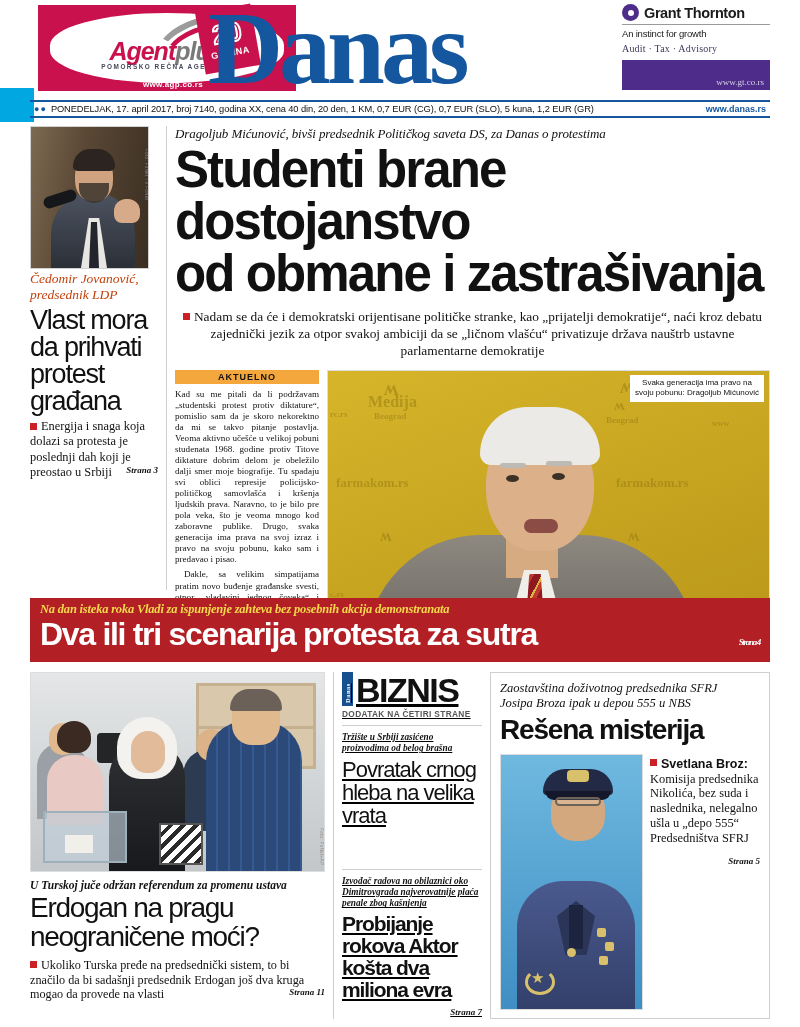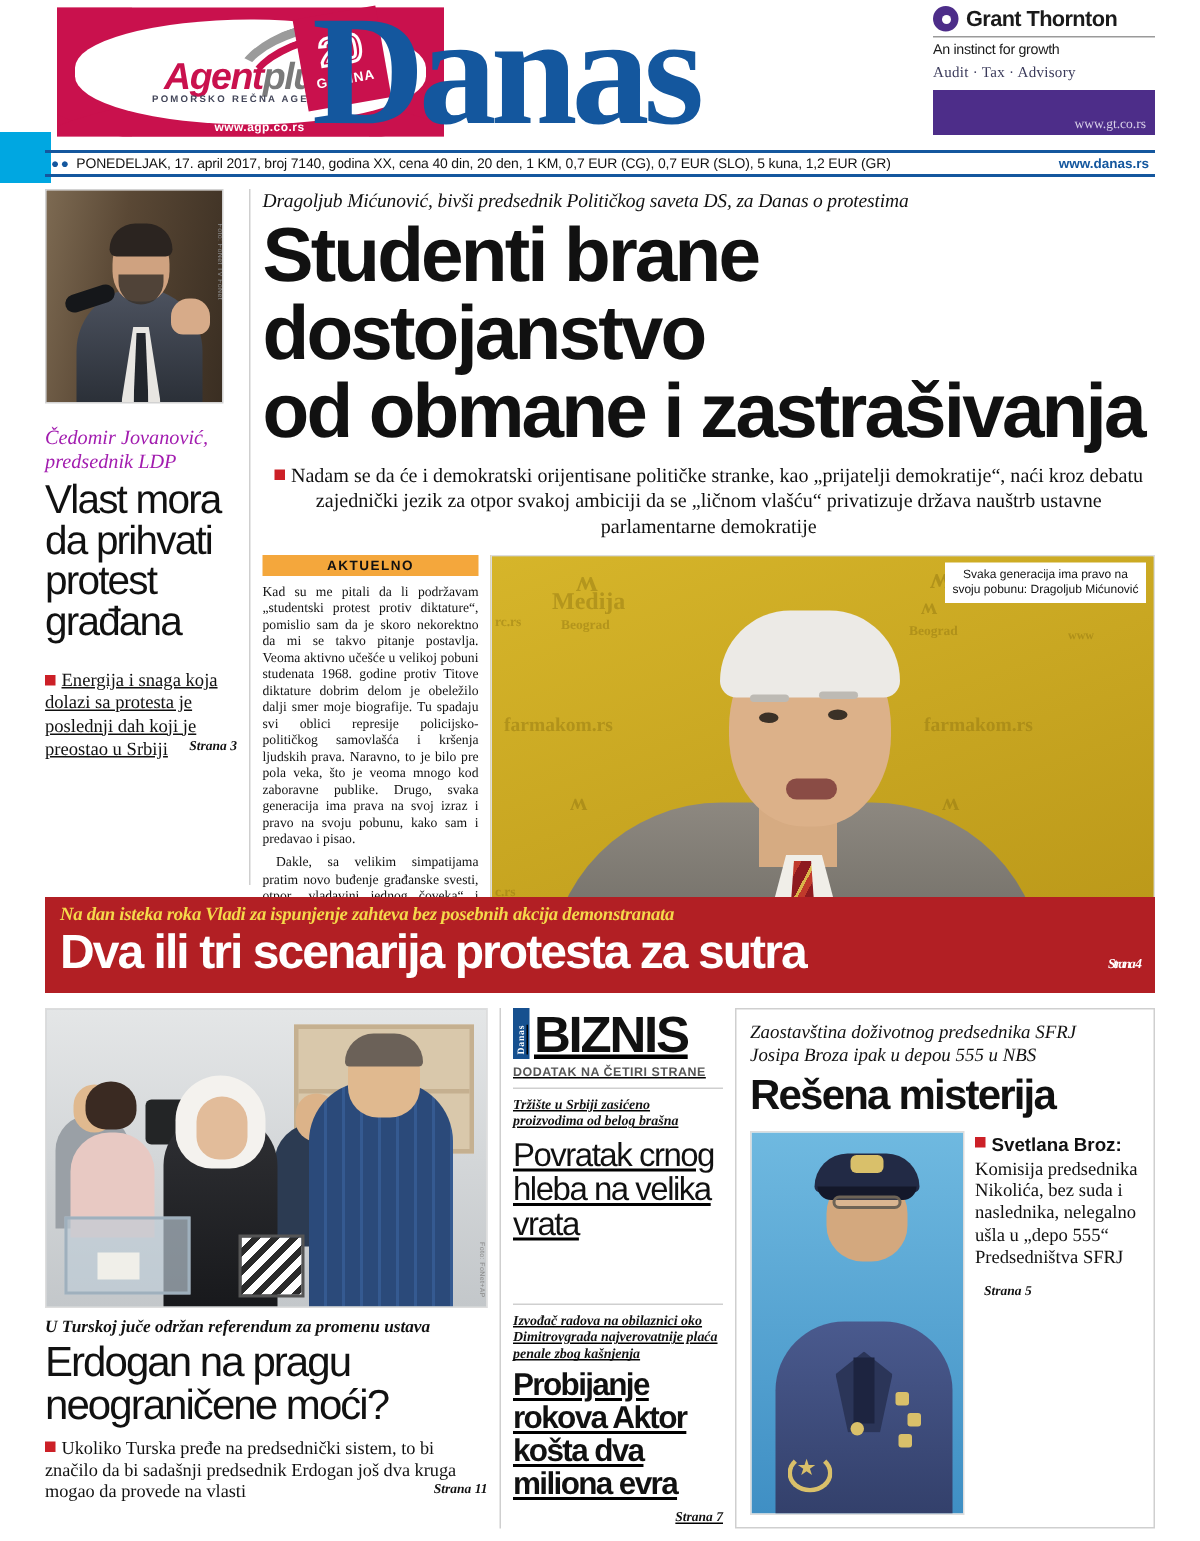--- a/index.html
+++ b/index.html
@@ -153,29 +153,29 @@
   .cj-photo .hand {
     position:absolute; right:8px; top:72px; width:26px; height:24px;
     background:#d7ab89; border-radius:12px 12px 8px 8px;
   }
   .photo-credit-v {
     position:absolute; right:-1px; top:22px;
     writing-mode:vertical-rl; font-size:4.6px; color:#8a8a8a; letter-spacing:.3px;
   }
   .cj-name {
     font-family:"Liberation Serif", serif; font-style:italic;
-    font-size:13.5px; line-height:1.15; color:#a21caf; margin-top:15px;
+    font-size:13.5px; line-height:1.15; color:#c2410c; margin-top:2px;
   }
   .cj-head {
     font-size:27px; font-weight:normal; line-height:1.0; letter-spacing:-1.2px;
     color:#111; margin-top:5px;
   }
   .cj-lead {
     font-family:"Liberation Serif", serif; font-size:12.4px; line-height:1.23;
-    color:#111; margin-top:18px;text-decoration:underline;
+    color:#111; margin-top:4px;
   }
   .bullet {
     display:inline-block; width:7px; height:7px; background:#cc2027;
     margin-right:4px; vertical-align:middle; position:relative; top:-1px;
   }
   .strana {
     font-family:"Liberation Serif", serif; font-style:italic; font-weight:bold;
     font-size:9px; color:#111; float:right; margin-left:6px;
   }
 
@@ -405,21 +405,21 @@
   .tp-star { position:absolute; left:30px; bottom:22px; font-size:15px; color:#d9c06a; }
   .tp-wreath {
     position:absolute; left:24px; bottom:14px; width:30px; height:26px;
     border:3px solid #d9c06a; border-top-color:transparent; border-radius:50%;
   }
   .r-side { flex:1; margin-left:7px; }
   .r-side-name { font-size:12.5px; font-weight:bold; line-height:1.12; color:#111; }
   .r-side-text {
     font-family:"Liberation Serif", serif; font-size:12.4px; line-height:1.2; color:#111;
   }
-  .r-strana { margin-top:4px; }
+  .r-strana { text-align:right; margin-top:4px; }
 </style>
 </head>
 <body>
 
 <div class="page">
 
   <div class="masthead">
 
     <div class="agentplus">
       <div class="ap-red-l"></div>

